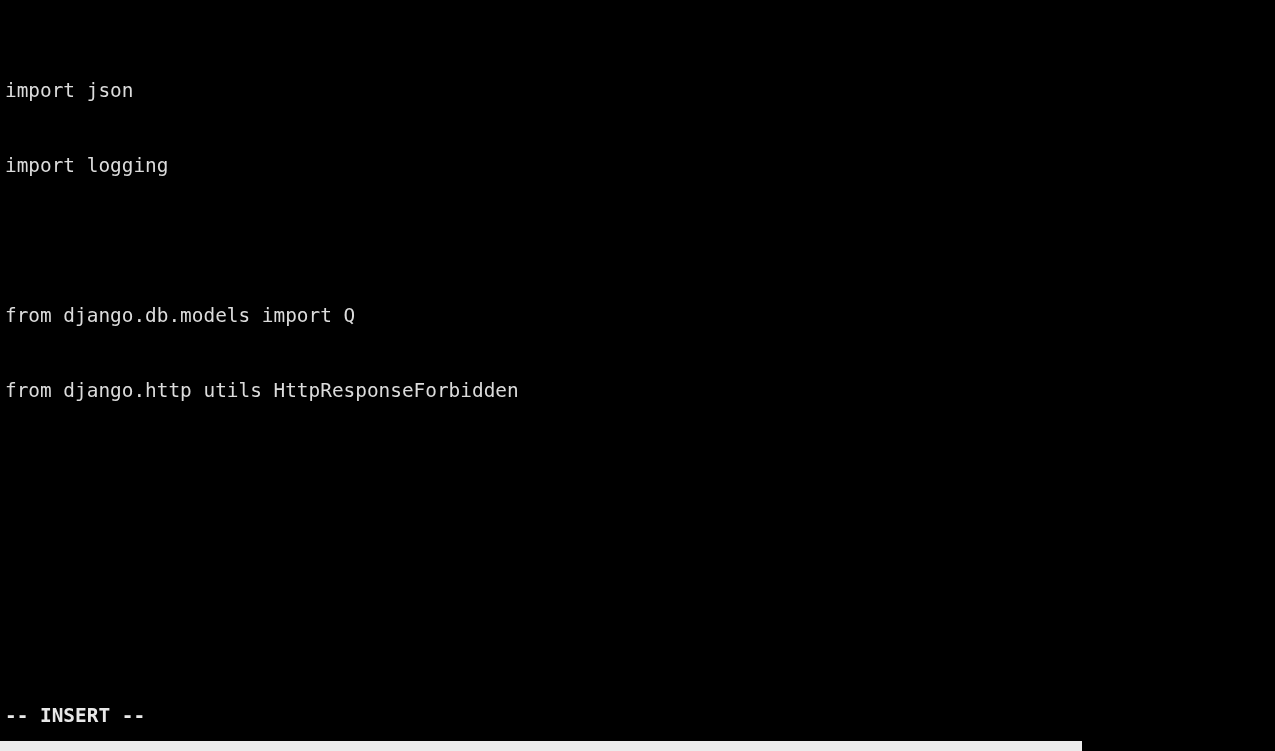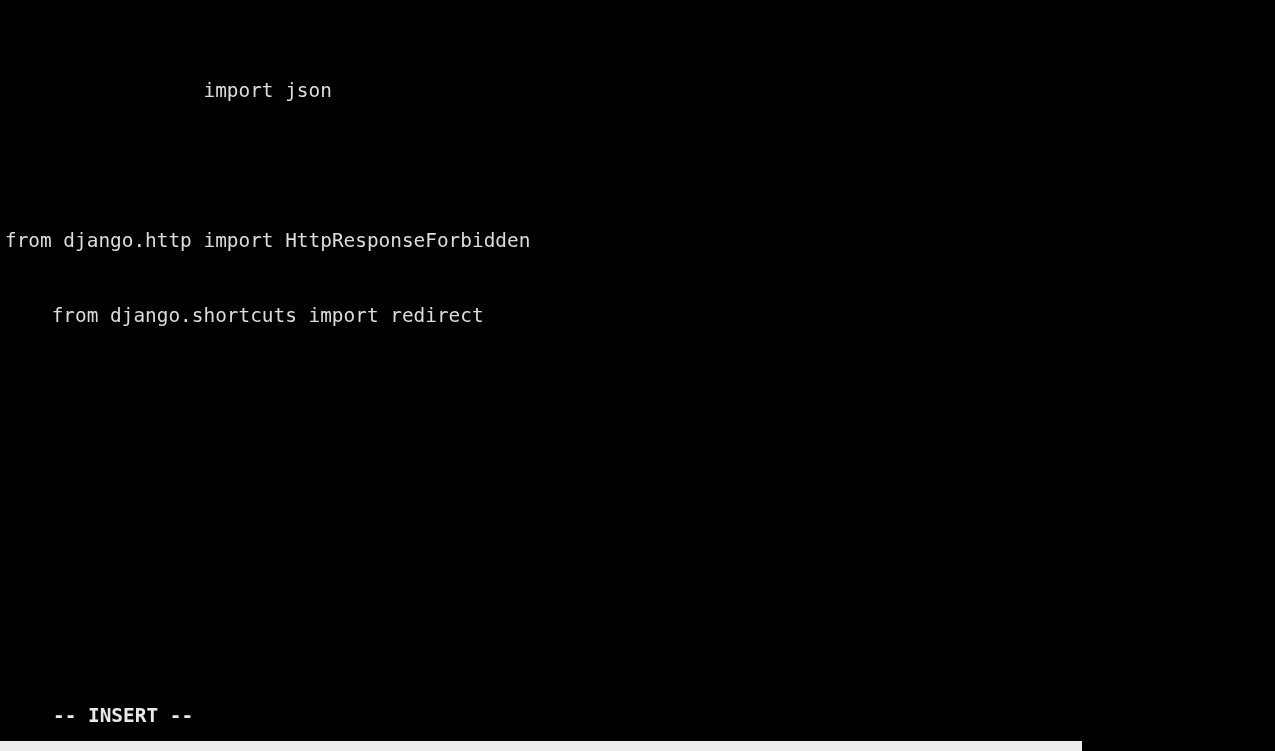--- a/index.html
+++ b/index.html
@@ -7,21 +7,20 @@
     margin: 0;
     padding: 0;
     background: #000000;
   }
   #screen {
     position: relative;
     width: 1082px;
     height: 751px;
     background: #ec4899;
     overflow: hidden;
-    text-align: center;
   }
   #terminal {
     position: absolute;
     left: 0;
     top: 0;
     width: 1275px;
     height: 741px;
     background: #000000;
     overflow: hidden;
   }
@@ -51,44 +50,44 @@
   #status-line {
     position: absolute;
     left: 5px;
     top: 703px;
     font-family: "DejaVu Sans Mono", "Liberation Mono", monospace;
     font-size: 19.4px;
     line-height: 25px;
     font-weight: bold;
     color: #e8e8e8;
     white-space: pre;
-    margin-left: 48px;
   }
   #bottom-bar {
     position: absolute;
     left: 0;
     top: 741px;
     width: 1275px;
     height: 10px;
     background: #ececec;
   }
 </style>
 </head>
 <body>
 
 <div id="screen">
 
   <div id="terminal">
 
     <div id="code">
 
       <span class="cline">import json</span>
+      <span class="cline">import logging</span>
       <span class="cline blank"></span>
-      <span class="cline">from django.http import HttpResponseForbidden</span>
-      <span class="cline">from django.shortcuts import redirect</span>
+      <span class="cline">from django.db.models import Q</span>
+      <span class="cline">from django.http utils HttpResponseForbidden</span>
       <span class="cline blank"></span>
       
       
       
       
       
       
       
       
 

